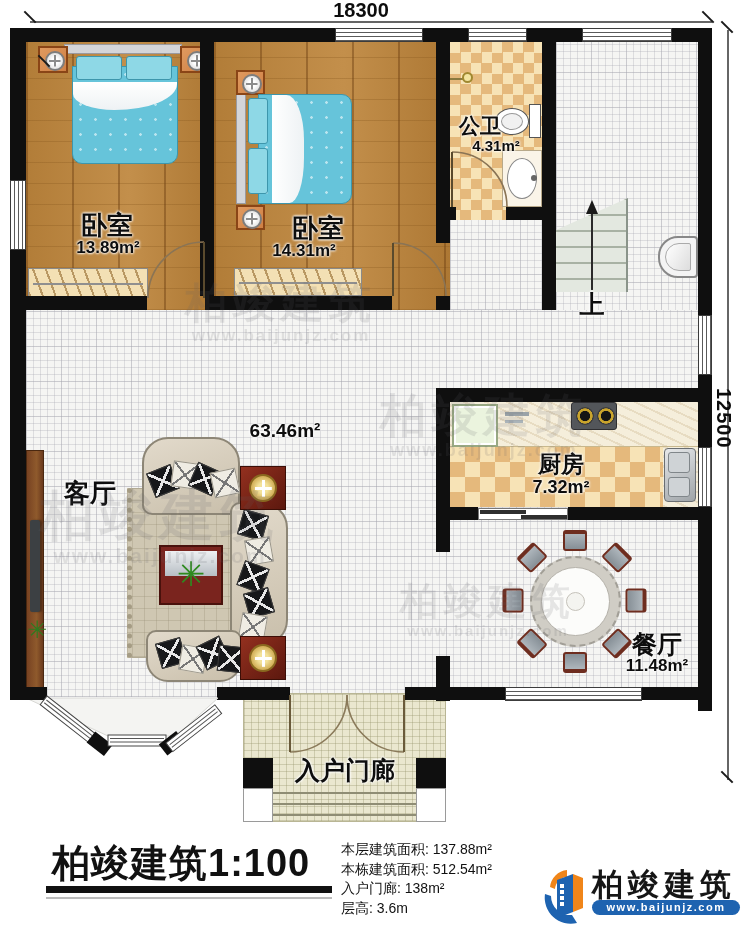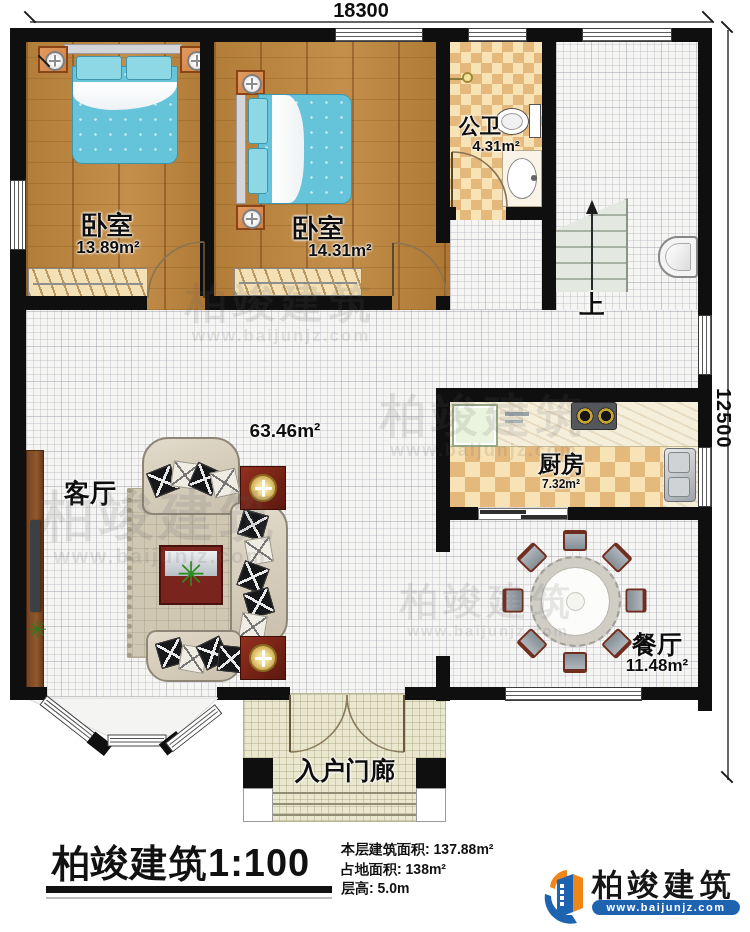--- a/index.html
+++ b/index.html
@@ -273,25 +273,25 @@
   <svg style="left:286px;top:693px;width:122px;height:66px" viewBox="0 0 122 66">
     <path d="M61 2 A57 57 0 0 1 4 59" fill="none" stroke="#8a7a5a" stroke-width="1.6"></path>
     <path d="M61 2 A57 57 0 0 0 118 59" fill="none" stroke="#8a7a5a" stroke-width="1.6"></path>
     <line x1="4" y1="2" x2="4" y2="59" stroke="#6a5a3a" stroke-width="2"></line>
     <line x1="118" y1="2" x2="118" y2="59" stroke="#6a5a3a" stroke-width="2"></line>
   </svg>
 
   <div class="lbl" style="left:107px;top:212px;font-size:26px">卧室</div>
   <div class="lbl" style="left:108px;top:239px;font-size:17px">13.89m²</div>
   <div class="lbl" style="left:318px;top:215px;font-size:26px">卧室</div>
-  <div class="lbl" style="left:340px;top:242px;font-size:17px">14.31m²</div>
+  <div class="lbl" style="left:304px;top:242px;font-size:17px">14.31m²</div>
   <div class="lbl" style="left:480px;top:115px;font-size:21px">公卫</div>
   <div class="lbl" style="left:496px;top:138px;font-size:15px">4.31m²</div>
   <div class="lbl" style="left:561px;top:452px;font-size:23px">厨房</div>
-  <div class="lbl" style="left:561px;top:478px;font-size:12px">7.32m²</div>
+  <div class="lbl" style="left:561px;top:478px;font-size:18px">7.32m²</div>
   <div class="lbl" style="left:90px;top:480px;font-size:26px">客厅</div>
   <div class="lbl" style="left:285px;top:421px;font-size:19px">63.46m²</div>
   <div class="lbl" style="left:657px;top:631px;font-size:25px">餐厅</div>
   <div class="lbl" style="left:657px;top:657px;font-size:17px">11.48m²</div>
   <div class="lbl" style="left:345px;top:757px;font-size:25px">入户门廊</div>
   <div class="lbl" style="left:592px;top:291px;font-size:25px">上</div>
 
   <div class="dimline" style="left:30px;top:21px;width:682px;height:2px"></div>
   <div class="tick" style="left:22px;top:16px"></div>
   <div class="tick" style="left:700px;top:16px"></div>
@@ -318,24 +318,25 @@
       <div class="wm-big" style="font-size:38px">柏竣建筑</div>
       <div class="wm-url" style="font-size:15px">www.baijunjz.com</div>
     </div>
 
   <div class="abs" style="left:52px;top:838px;font-size:38px;font-weight:600;color:#111;letter-spacing:1px;white-space:nowrap">
     <span>柏竣建筑</span><span>1:100</span>
   </div>
   <div class="abs" style="left:46px;top:886px;width:286px;height:7px;background:#111"></div>
   <div class="abs" style="left:46px;top:897px;width:286px;height:2px;background:#bcbcbc"></div>
 
-  <div class="abs" style="left:341px;top:840px;font-size:14px;font-weight:700;color:#111;line-height:19.5px">
+  <div class="abs" style="left:341px;top:840px;font-size:14px;font-weight:400;color:#111;line-height:19.5px">
     <div><span>本层建筑面积:</span> <span>137.88m²</span></div>
-    <div><span>占地面积:</span> <span>138m²</span></div>
-    <div><span>层高:</span> <span>5.0m</span></div>
+    <div><span>本栋建筑面积:</span> <span>512.54m²</span></div>
+    <div><span>入户门廊:</span> <span>138m²</span></div>
+    <div><span>层高:</span> <span>3.6m</span></div>
   </div>
 
   <svg style="left:541px;top:862px;width:52px;height:62px" viewBox="0 0 52 62">
     <path d="M4 32 A26 26 0 0 0 36 61 L31 53 A19 19 0 0 1 10 34 Z" fill="#1e63b0"></path>
     <path d="M9 25 A19 19 0 0 1 26 8 L26 15 A13 13 0 0 0 14 27 Z" fill="#f08519"></path>
     <path d="M16 18 L32 12 L32 50 L16 56 Z" fill="#1e63b0"></path>
     <path d="M32 12 L42 16 L42 46 L32 50 Z" fill="#f08519"></path>
     <rect x="19" y="22" width="4" height="4" fill="#fff"></rect>
       <rect x="19" y="28" width="4" height="4" fill="#fff"></rect>
     <rect x="19" y="34" width="4" height="4" fill="#fff"></rect>

